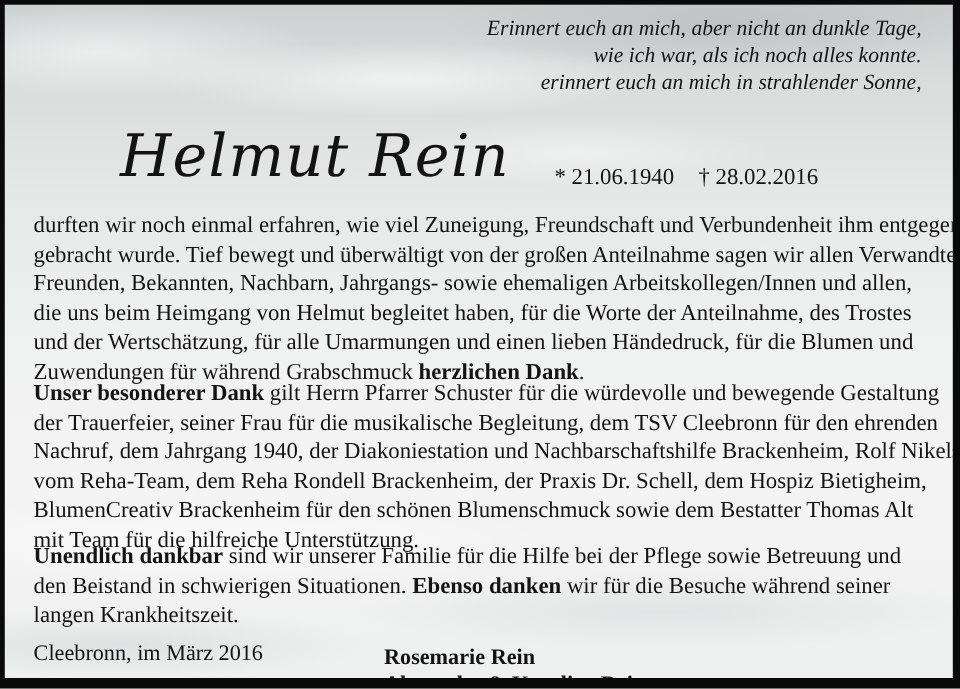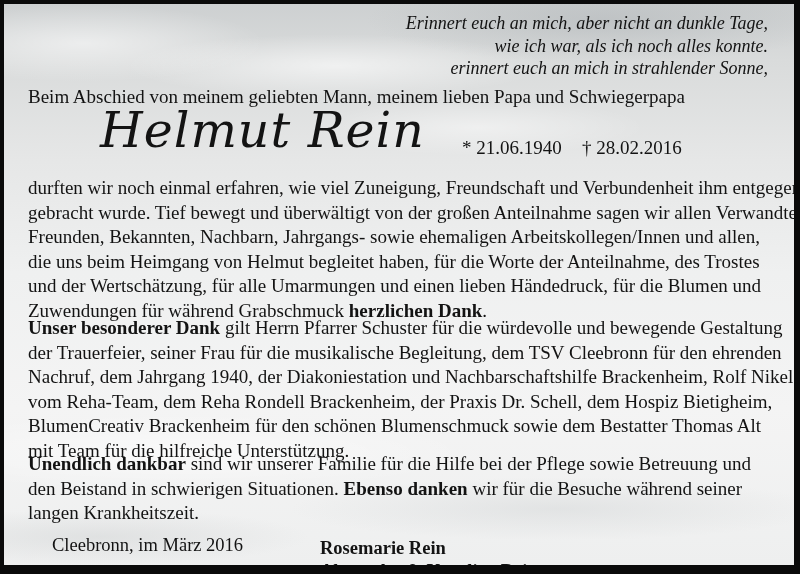--- a/index.html
+++ b/index.html
@@ -65,35 +65,33 @@
     font-weight: bold;
     font-size: 18.5px;
     line-height: 22.5px;
     white-space: nowrap;
     margin-top: 32px;
   }
   .place-date {
     left: 24px; top: 531px;
     font-size: 18.5px;
     white-space: nowrap;
-    margin-left: 24px;
   }
 </style>
 </head>
 <body>
 
 <div class="sheet">
 
   <div class="abs epigraph">
     <div class="line">Erinnert euch an mich, aber nicht an dunkle Tage,</div>
     <div class="line">wie ich war, als ich noch alles konnte.</div>
     <div class="line">erinnert euch an mich in strahlender Sonne,</div>
   </div>
 
-  <div class="abs dedication">Beim Abschied von meinem geliebten Mann, meinem lieben Papa und Schwiegerpapa</div>
 
   <div class="abs name">Helmut Rein</div>
   <div class="abs birth">* 21.06.1940</div>
   <div class="abs death">† 28.02.2016</div>
 
   <div class="abs para p1">
     <div class="line">durften wir noch einmal erfahren, wie viel Zuneigung, Freundschaft und Verbundenheit ihm entgegen-</div>
     <div class="line">gebracht wurde. Tief bewegt und überwältigt von der großen Anteilnahme sagen wir allen Verwandten,</div>
     <div class="line">Freunden, Bekannten, Nachbarn, Jahrgangs- sowie ehemaligen Arbeitskollegen/Innen und allen,</div>
     <div class="line">die uns beim Heimgang von Helmut begleitet haben, für die Worte der Anteilnahme, des Trostes</div>

